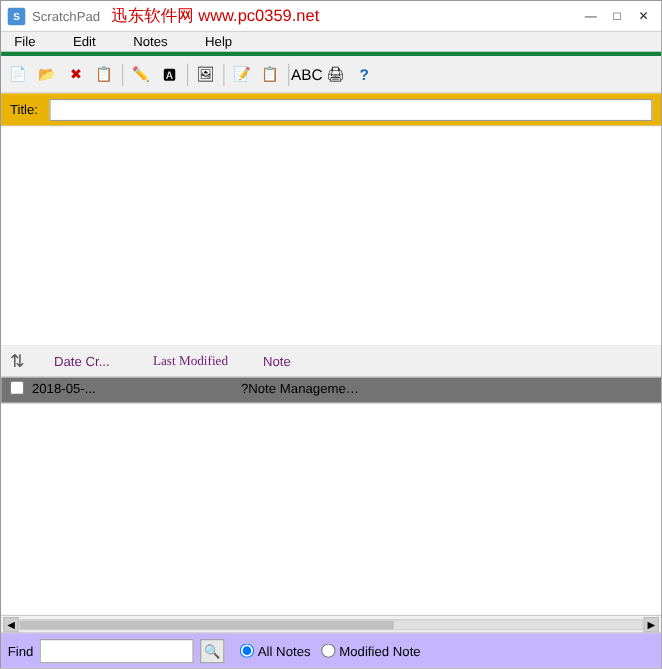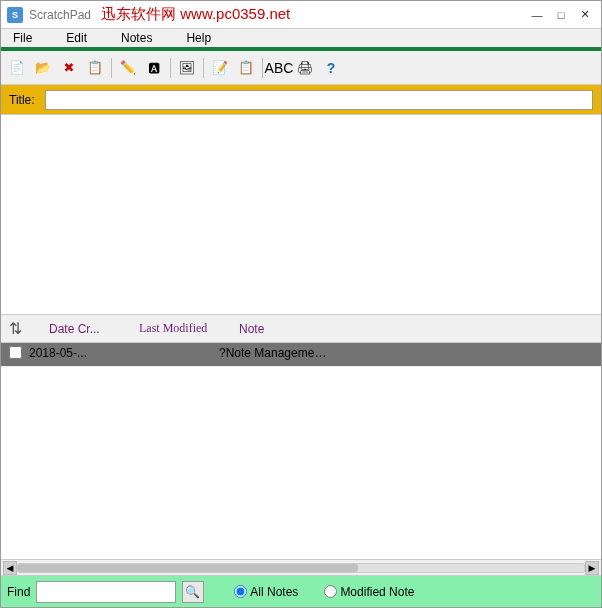--- a/index.html
+++ b/index.html
@@ -233,21 +233,21 @@
       border: 1px solid #bbb;
       display: flex;
       align-items: center;
       justify-content: center;
       font-size: 9px;
       cursor: pointer;
     }
     .find-bar {
       display: flex;
       align-items: center;
-      background: #86efac;
+      background: #c4b5fd;
       border-top: 1px solid #ccc;
       padding: 4px 6px;
       height: 32px;
       gap: 6px;
     }
     .find-label {
       font-size: 12px;
       color: #000;
     }
     .find-input {
@@ -264,22 +264,22 @@
       border: 1px solid #999;
       background: #e8e8e8;
       cursor: pointer;
       display: flex;
       align-items: center;
       justify-content: center;
       font-size: 12px;
     }
     .radio-group {
       display: flex;
-      gap: 26px;
-      margin-left: 24px;
+      gap: 10px;
+      margin-left: 8px;
     }
     .radio-label {
       display: flex;
       align-items: center;
       gap: 3px;
       font-size: 12px;
       cursor: pointer;
     }
     .radio-label input { cursor: pointer; }
   </style>

